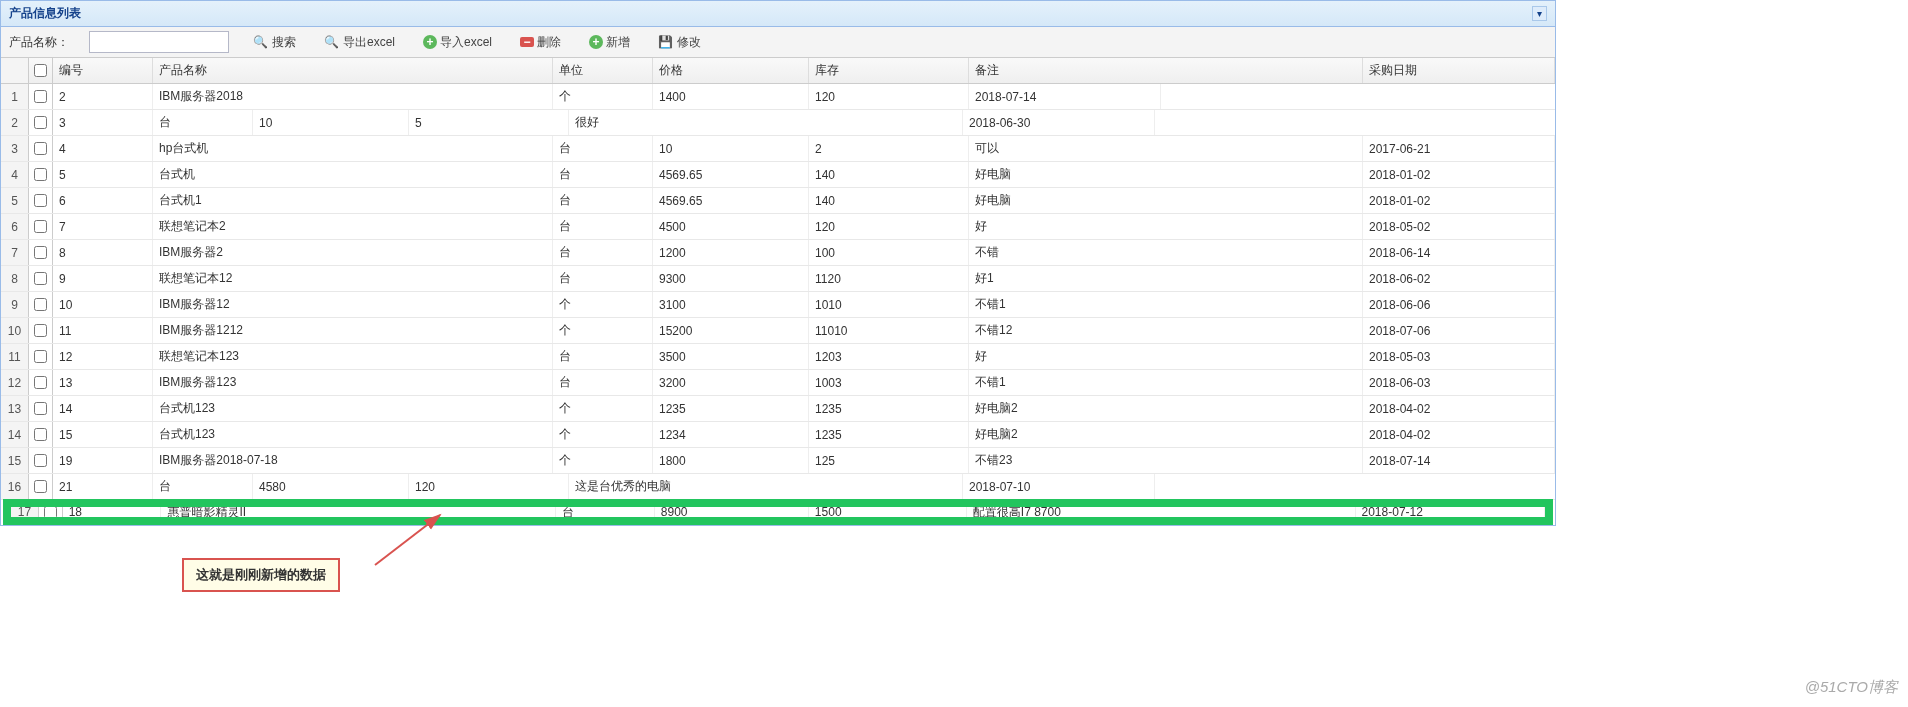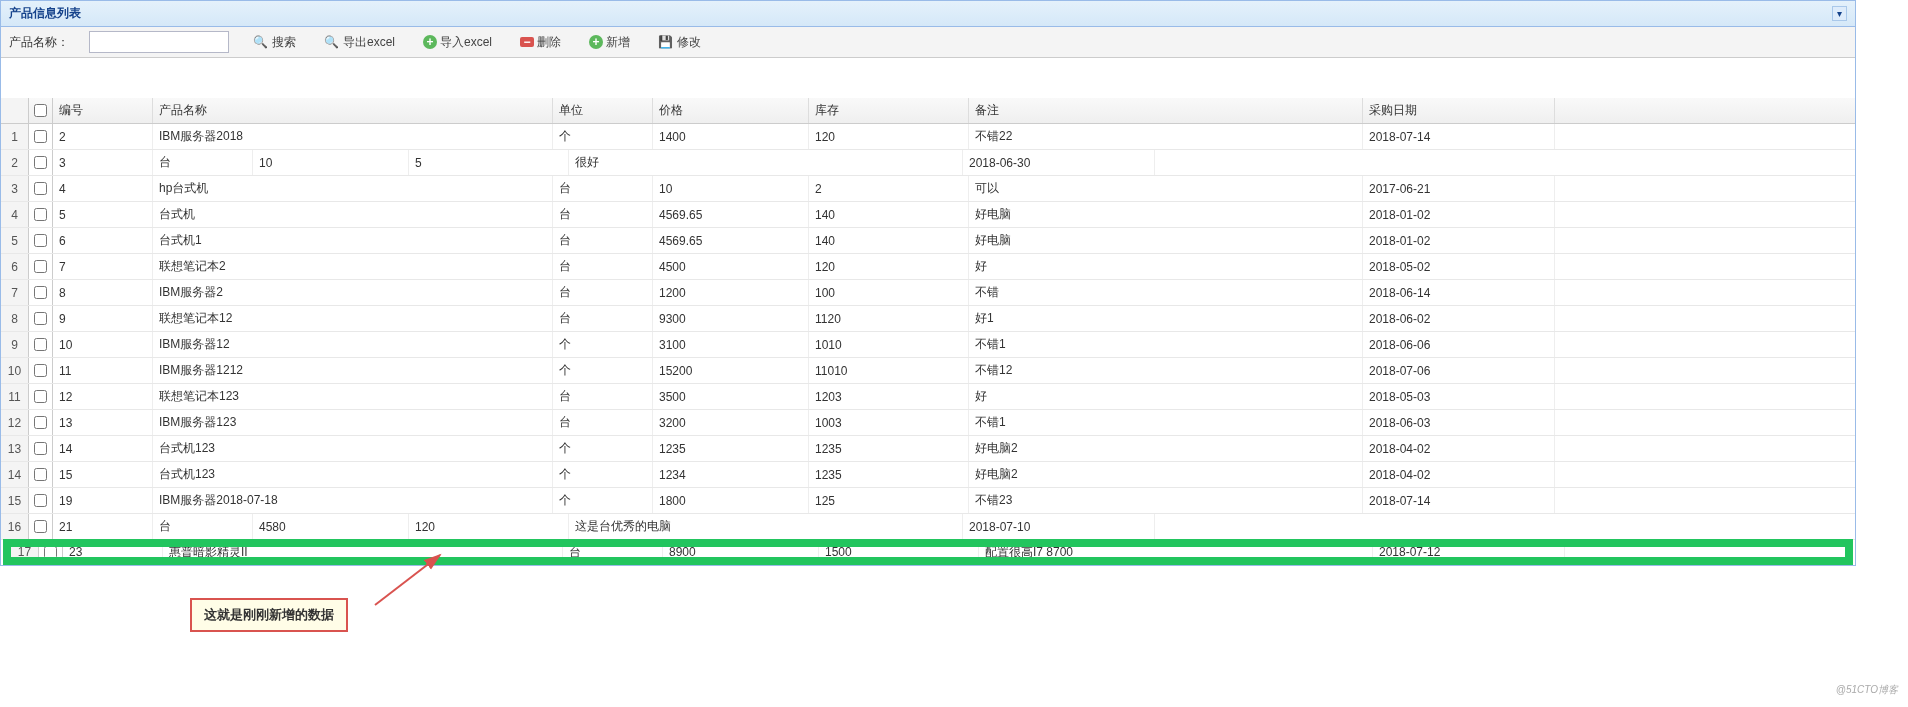--- a/index.html
+++ b/index.html
@@ -1,51 +1,51 @@
 <!DOCTYPE html>
 <html><head>
 <meta charset="utf-8">
 <style>
 * { box-sizing: border-box; margin: 0; padding: 0; }
 body { font-family: Arial, "Microsoft YaHei", sans-serif; font-size: 12px; background: #fff; color: #333; width: 1908px; }
-.panel { border: 1px solid #99bbe8; width: 1856px; }
+.panel { border: 1px solid #99bbe8; width: 1556px; }
 .panel-header { background: linear-gradient(#e4f1fb, #d5e8f8); border-bottom: 1px solid #99bbe8; padding: 4px 8px; display: flex; align-items: center; justify-content: space-between; }
 .panel-title { color: #15428b; font-weight: bold; font-size: 12px; }
 .panel-tools { display: flex; gap: 4px; }
 .tool-btn { width: 15px; height: 15px; border: 1px solid #a9c8ea; background: #deecfb; cursor: pointer; display: flex; align-items: center; justify-content: center; font-size: 10px; color: #15428b; }
 .toolbar { background: #f4f4f4; border-bottom: 1px solid #ccc; padding: 4px 8px; display: flex; align-items: center; gap: 20px; }
 .toolbar-label { color: #333; }
 .toolbar-input { width: 140px; height: 22px; border: 1px solid #b5b8c8; padding: 0 4px; }
 .toolbar-item { display: inline-flex; align-items: center; gap: 3px; cursor: pointer; padding: 2px 4px; color: #444; }
 .icon { width: 16px; height: 16px; display: inline-flex; align-items: center; justify-content: center; font-size: 12px; font-weight: bold; }
 .icon-search { color: #5a7aa3; }
 .icon-export { color: #5a7aa3; }
 .icon-import, .icon-add { color: #fff; background: #5cb85c; border-radius: 50%; width: 14px; height: 14px; }
 .icon-delete { color: #fff; background: #d9534f; border-radius: 2px; width: 14px; height: 10px; }
 .icon-edit { color: #337ab7; }
 .grid { width: 100%; }
-.grid-header { display: flex; background: linear-gradient(#f9f9f9, #efefef); border-bottom: 1px solid #ccc; height: 26px; margin-top: 40px; }
+.grid-header { display: flex; background: linear-gradient(#f9f9f9, #efefef); border-bottom: 1px solid #ccc; height: 26px; }
 .grid-header-cell { padding: 5px 6px; border-right: 1px solid #ddd; font-weight: normal; color: #333; display: flex; align-items: center; }
 .grid-body { }
 .grid-row { display: flex; height: 26px; border-bottom: 1px solid #e8e8e8; background: #fff; }
 .grid-row.highlighted { border: 8px solid #22c55e; margin: -1px 2px 0 2px; }
 .grid-cell { padding: 5px 6px; border-right: 1px solid #eee; display: flex; align-items: center; overflow: hidden; }
 .col-rownum { width: 28px; background: #f4f4f4; border-right: 1px solid #ccc; justify-content: center; color: #555; }
 .col-check { width: 24px; justify-content: center; border-right: 1px solid #ccc; }
 .col-id { width: 100px; }
 .col-name { width: 400px; }
 .col-unit { width: 100px; }
 .col-price { width: 156px; }
 .col-stock { width: 160px; }
 .col-remark { width: 394px; }
 .col-date { width: 192px; }
 .annotation-area { position: relative; width: 1556px; height: 100px; }
 .arrow-svg { position: absolute; left: 370px; top: -16px; }
-.annotation-box { position: absolute; left: 190px; top: 32px; background: #fffde7; border: 2px solid #d9534f; padding: 6px 12px; font-size: 13px; font-weight: bold; }
-.watermark { position: fixed; right: 10px; bottom: 10px; color: #aaa; font-size: 10px; font-style: italic; }
+.annotation-box { position: absolute; left: 182px; top: 32px; background: #fffde7; border: 2px solid #d9534f; padding: 6px 12px; font-size: 13px; font-weight: bold; }
+.watermark { position: fixed; right: 10px; bottom: 10px; color: #aaa; font-size: 15px; font-style: italic; }
 input[type="checkbox"] { cursor: pointer; }
 </style>
 </head>
 <body>
 
 <div class="panel">
   <div class="panel-header">
     <span class="panel-title">产品信息列表</span>
     <div class="panel-tools">
       <div class="tool-btn">▾</div>
@@ -99,21 +99,20 @@
         <div class="grid-row">
           <div class="grid-cell col-rownum">1</div>
           <div class="grid-cell col-check">
             <input type="checkbox" style="">
           </div>
           <div class="grid-cell col-id">2</div>
           <div class="grid-cell col-name">IBM服务器2018</div>
           <div class="grid-cell col-unit">个</div>
           <div class="grid-cell col-price">1400</div>
           <div class="grid-cell col-stock">120</div>
-          <div class="grid-cell col-remark">不错22</div>
           <div class="grid-cell col-date">2018-07-14</div>
         </div>
         <div class="grid-row">
           <div class="grid-cell col-rownum">2</div>
           <div class="grid-cell col-check">
             <input type="checkbox" style="">
           </div>
           <div class="grid-cell col-id">3</div>
           <div class="grid-cell col-unit">台</div>
           <div class="grid-cell col-price">10</div>
@@ -300,21 +299,21 @@
           <div class="grid-cell col-price">4580</div>
           <div class="grid-cell col-stock">120</div>
           <div class="grid-cell col-remark">这是台优秀的电脑</div>
           <div class="grid-cell col-date">2018-07-10</div>
         </div>
         <div class="grid-row highlighted">
           <div class="grid-cell col-rownum">17</div>
           <div class="grid-cell col-check">
             <input type="checkbox" style="">
           </div>
-          <div class="grid-cell col-id">23</div>
+          <div class="grid-cell col-id">18</div>
           <div class="grid-cell col-name">惠普暗影精灵II</div>
           <div class="grid-cell col-unit">台</div>
           <div class="grid-cell col-price">8900</div>
           <div class="grid-cell col-stock">1500</div>
           <div class="grid-cell col-remark">配置很高I7 8700</div>
           <div class="grid-cell col-date">2018-07-12</div>
         </div>
       </div>
   </div>
 </div>

